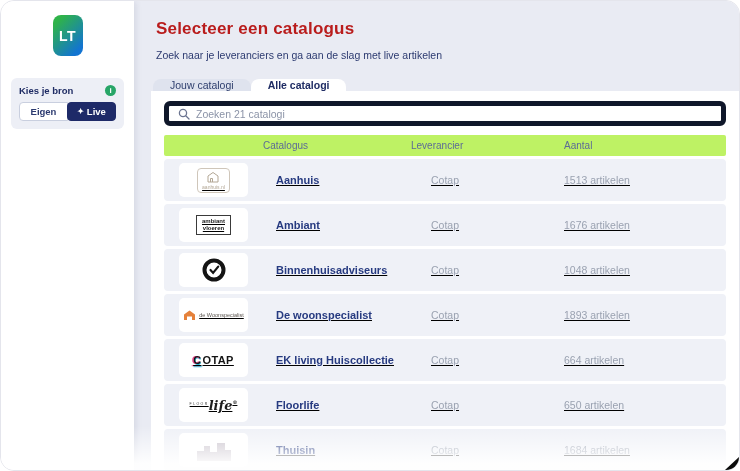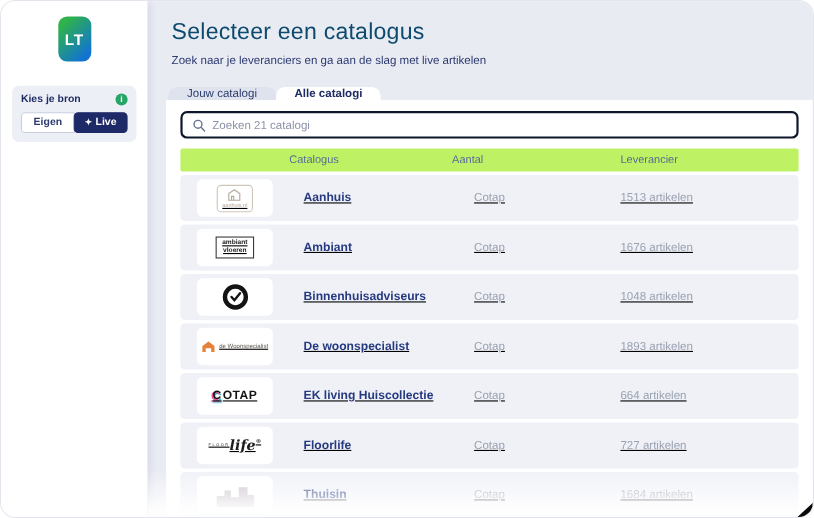--- a/index.html
+++ b/index.html
@@ -50,35 +50,35 @@
     background: #1e2a68; border: 1px solid #1e2a68; border-radius: 4px;
     color: #fff; margin-left: -1px;
   }
   .sparkle { font-size: 8px; line-height: 1; font-style: normal; }
   
   .main {
     flex: 1; background: #e9ebf3; position: relative;
     padding: 16px 0 0 17px; display: flex; flex-direction: column;
   }
   .hgroup { padding-left: 5px; }
-  .page-title { font-size: 21px; line-height: 24px; font-weight: 400; color: #0c4a6e; letter-spacing: 0.2px; }
+  .page-title { font-size: 17px; line-height: 24px; font-weight: 700; color: #b91c1c; letter-spacing: 0.2px; }
   .page-subtitle { margin-top: 8px; font-size: 10.5px; line-height: 13px; color: #2c3a70; }
   .tabs { display: flex; margin-top: 17px; padding-left: 2px; height: 27px; }
   .tab {
     padding: 0 17px; display: flex; align-items: center;
     font-size: 10.5px; border-radius: 8px 8px 0 0; cursor: pointer;
   }
   .tab.inactive { background: #dfe3ee; color: #30406f; }
   .tab.active   { background: #ffffff; color: #1f2c64; font-weight: 700; padding-left: 17px; }
   .panel {
     flex: 1; background: #fff; position: relative;
     padding: 10px 13px 0;
   }
   .searchbar {
-    height: 25px; border: 2px solid #0f172a; border-radius: 6px; background: #fff;
+    height: 25px; border: 5px solid #0f172a; border-radius: 6px; background: #fff;
     display: flex; align-items: center; padding: 0 9px; gap: 6px;
   }
   .searchbar svg { flex: none; }
   .searchbar input {
     border: none; outline: none; flex: 1; font-size: 10.5px; color: #333;
     font-family: "Liberation Sans", sans-serif; background: transparent;
   }
   .searchbar input::placeholder { color: #8b93a7; }
   .thead {
     margin-top: 9px; height: 21px; background: #bef264; border-radius: 2px;
@@ -154,22 +154,22 @@
       <div class="searchbar">
         <svg width="12" height="12" viewBox="0 0 12 12">
           <circle cx="5" cy="5" r="3.6" fill="none" stroke="#6b7490" stroke-width="1.3"></circle>
           <line x1="8" y1="8" x2="11" y2="11" stroke="#6b7490" stroke-width="1.3" stroke-linecap="round"></line>
         </svg>
         <input type="text" placeholder="Zoeken 21 catalogi" style="">
       </div>
 
       <div class="thead">
         <span>Catalogus</span>
+        <span>Leverancier</span>
         <span>Aantal</span>
-        <span>Leverancier</span>
       </div>
 
       <div class="tbody">
           <div class="row">
     <div>
       <div class="logo-box">
                 <div class="lg-aanhuis">
                   <svg width="16" height="12" viewBox="0 0 16 12">
                     <path d="M3,11 V5 L8,1.5 L13,5 V11 Z M5.5,11 V7.5 h2 V11" fill="none" stroke="#b3a795" stroke-width="1"></path>
                   </svg>
@@ -244,21 +244,21 @@
                   <span class="fl-top">FLOOR</span>
                   <span class="fl-script">
                     <i>life</i>
                     <sup>®</sup>
                   </span>
                 </div>
               </div>
     </div>
     <div class="cat-name">Floorlife</div>
     <div class="cat-supplier">Cotap</div>
-    <div class="cat-count">727 artikelen</div>
+    <div class="cat-count">650 artikelen</div>
   </div>
           <div class="row">
     <div>
       <div class="logo-box">
                 <div class="lg-thuisin">
                   <svg width="40" height="22" viewBox="0 0 40 22">
                     <path d="M3,22 V12 h7 V7 h6 V13 h7 V4 h8 V11 h6 V22 Z" fill="#c7c0ca"></path>
                   </svg>
                 </div>
               </div>

